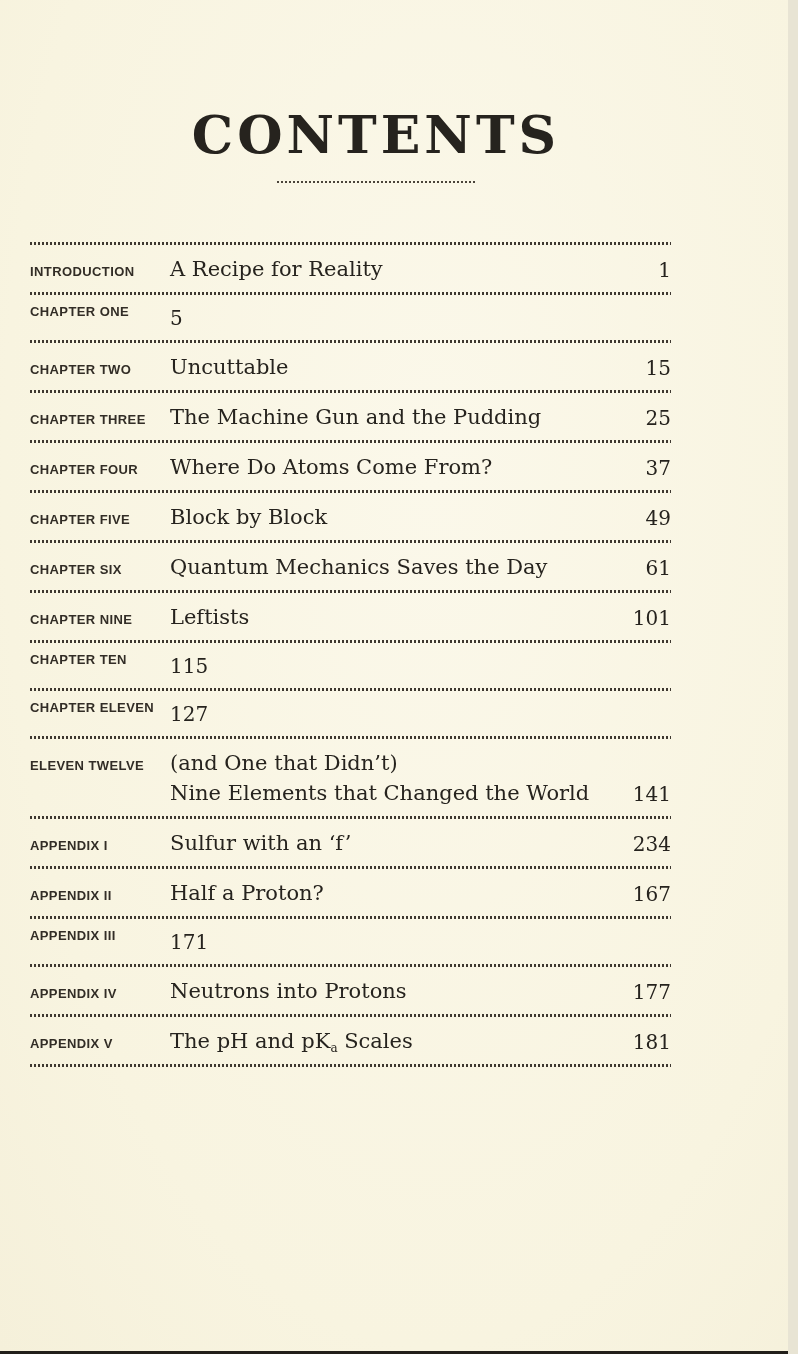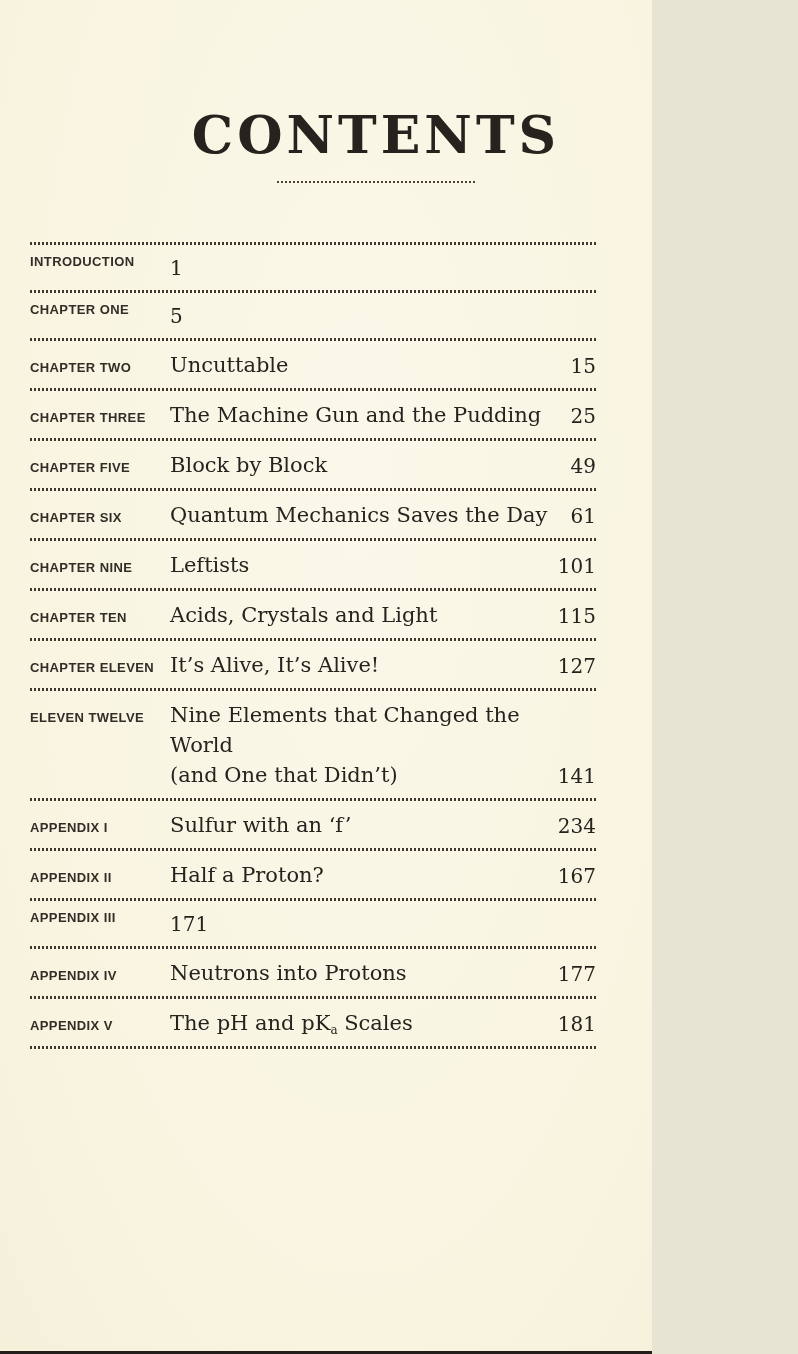--- a/index.html
+++ b/index.html
@@ -1,21 +1,21 @@
 <!DOCTYPE html>
 <html><head>
 <meta charset="utf-8">
 <style>
   html, body {
     margin: 0; padding: 0;
     background: #e8e4d4;
   }
   .page {
     position: relative;
-    width: 652px;
+    width: 788px;
     height: 1354px;
     background: #f9f5e3;
     background-image: radial-gradient(ellipse at 55% 35%, #fbf8ea 0%, #f8f4e0 70%, #f5f0da 100%);
     overflow: hidden;
     font-family: "DejaVu Serif", "Liberation Serif", serif;
     color: #26231e;
   }
   .page-title {
     margin: 0 0 0 30px;
     width: 692px;
@@ -28,21 +28,21 @@
     color: #26231e;
   }
   .title-rule {
     margin-left: 277px;
     margin-top: 16px;
     width: 198px;
     height: 2px;
     background: repeating-linear-gradient(90deg, #4a443a 0 2px, transparent 2px 4px);
   }
   .toc {
-    margin: 59px 56px 0 30px; 
+    margin: 59px 117px 0 30px; 
   }
   .toc::before {
     content: "";
     display: block;
     height: 2.5px;
     background: repeating-linear-gradient(90deg, #3e3830 0 2px, transparent 2px 4px);
   }
   .row {
     display: flex;
     align-items: baseline;
@@ -94,20 +94,23 @@
 </style>
 </head>
 <body>
 
 <div class="page">
   <h1 class="page-title">CONTENTS</h1>
   <div class="title-rule"></div>
   <div class="toc">
       <div class="row">
         <span class="label">INTRODUCTION</span>
+        <span class="title">
+          <span class="line">A Recipe for Reality</span>
+        </span>
         <span class="pagenum">1</span>
       </div>
       <div class="row">
         <span class="label">CHAPTER ONE</span>
         <span class="pagenum">5</span>
       </div>
       <div class="row">
         <span class="label">CHAPTER TWO</span>
         <span class="title">
           <span class="line">Uncuttable</span>
@@ -115,20 +118,27 @@
         <span class="pagenum">15</span>
       </div>
       <div class="row">
         <span class="label">CHAPTER THREE</span>
         <span class="title">
           <span class="line">The Machine Gun and the Pudding</span>
         </span>
         <span class="pagenum">25</span>
       </div>
       <div class="row">
+        <span class="label">CHAPTER FOUR</span>
+        <span class="title">
+          <span class="line">Where Do Atoms Come From?</span>
+        </span>
+        <span class="pagenum">37</span>
+      </div>
+      <div class="row">
         <span class="label">CHAPTER FIVE</span>
         <span class="title">
           <span class="line">Block by Block</span>
         </span>
         <span class="pagenum">49</span>
       </div>
       <div class="row">
         <span class="label">CHAPTER SIX</span>
         <span class="title">
           <span class="line">Quantum Mechanics Saves the Day</span>
@@ -137,37 +147,31 @@
       </div>
       <div class="row">
         <span class="label">CHAPTER NINE</span>
         <span class="title">
           <span class="line">Leftists</span>
         </span>
         <span class="pagenum">101</span>
       </div>
       <div class="row">
         <span class="label">CHAPTER TEN</span>
-        <span class="title">
-          <span class="line">Acids, Crystals and Light</span>
-        </span>
         <span class="pagenum">115</span>
       </div>
       <div class="row">
         <span class="label">CHAPTER ELEVEN</span>
-        <span class="title">
-          <span class="line">It’s Alive, It’s Alive!</span>
-        </span>
         <span class="pagenum">127</span>
       </div>
       <div class="row">
         <span class="label">ELEVEN TWELVE</span>
         <span class="title">
+          <span class="line">(and One that Didn’t)</span>
           <span class="line">Nine Elements that Changed the World</span>
-          <span class="line">(and One that Didn’t)</span>
         </span>
         <span class="pagenum">141</span>
       </div>
       <div class="row">
         <span class="label">APPENDIX I</span>
         <span class="title">
           <span class="line">Sulfur with an ‘f’</span>
         </span>
         <span class="pagenum">234</span>
       </div>

